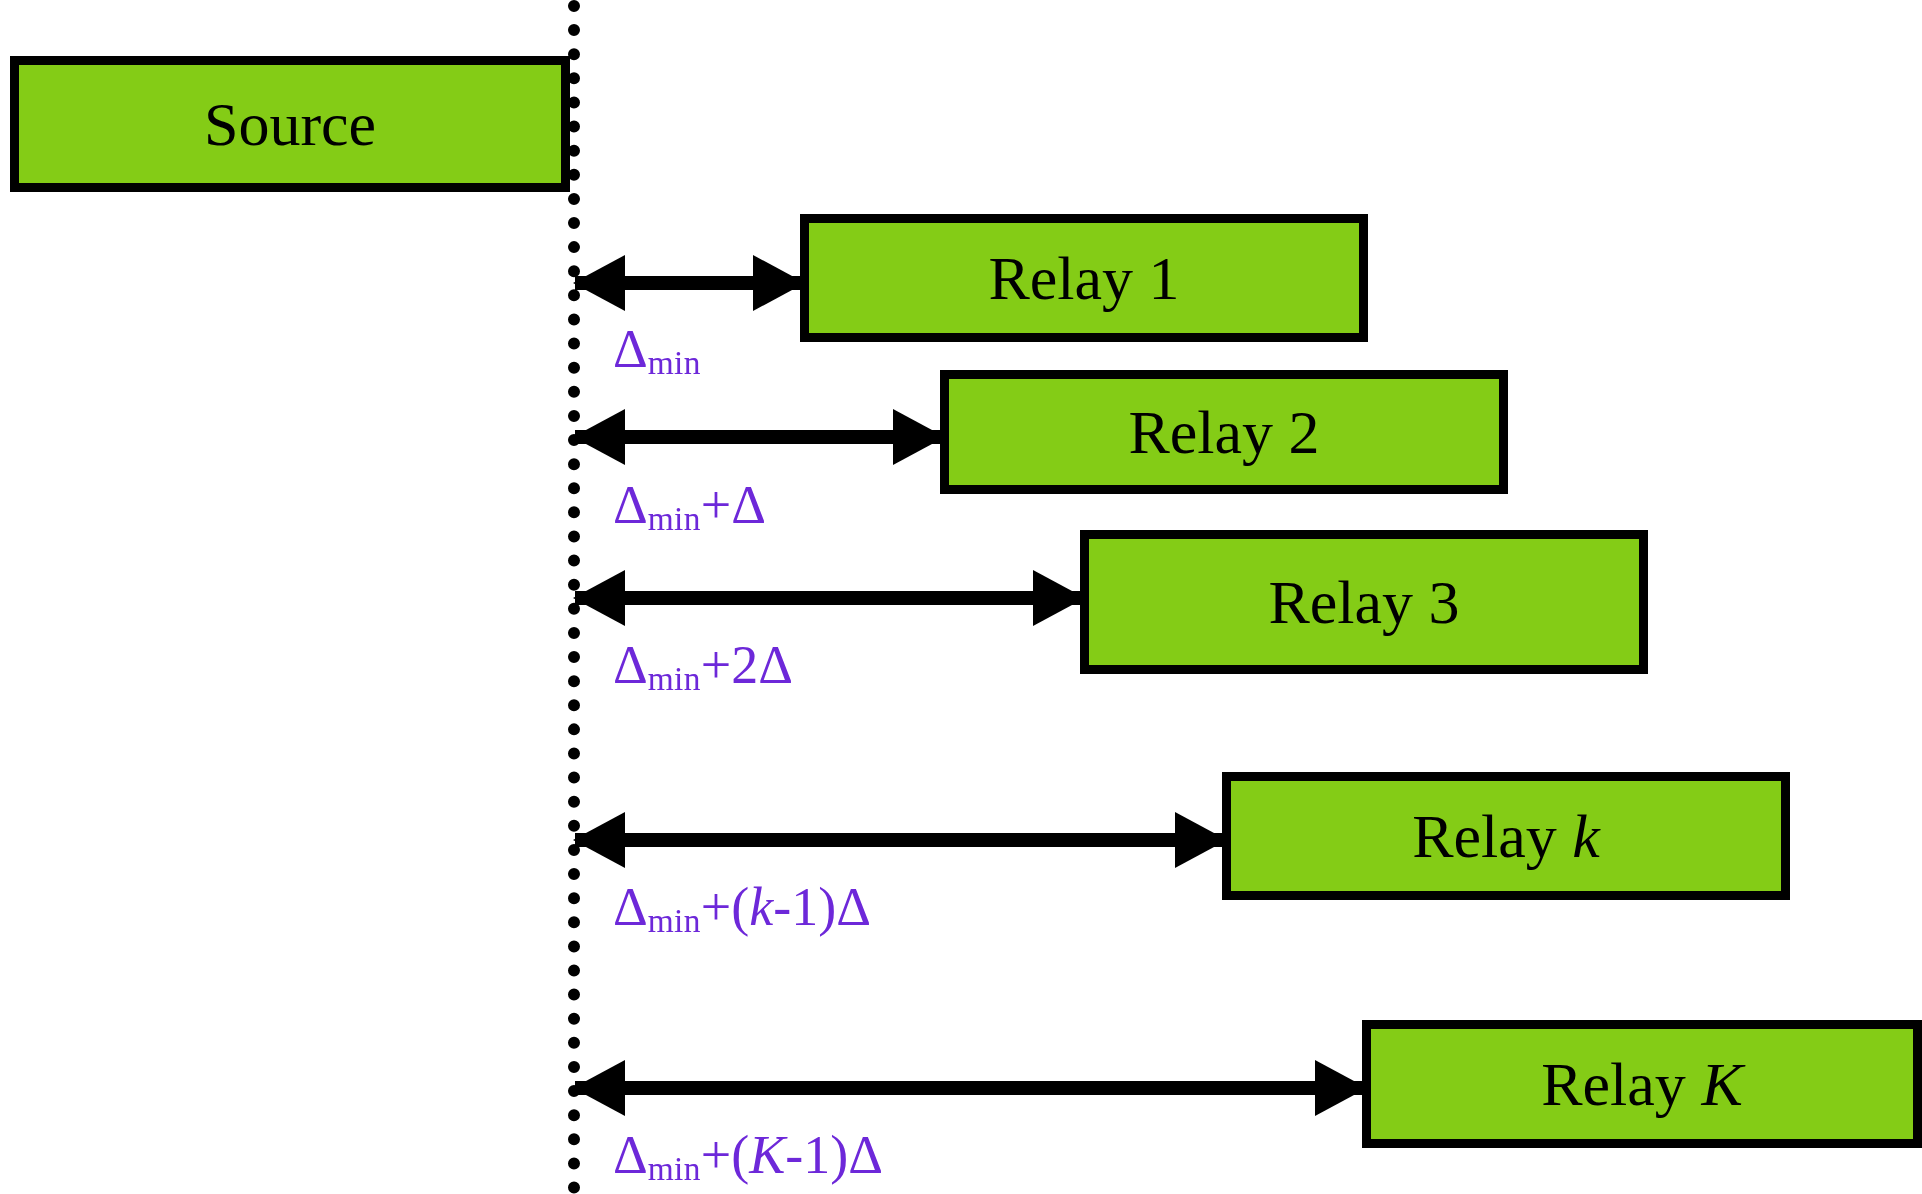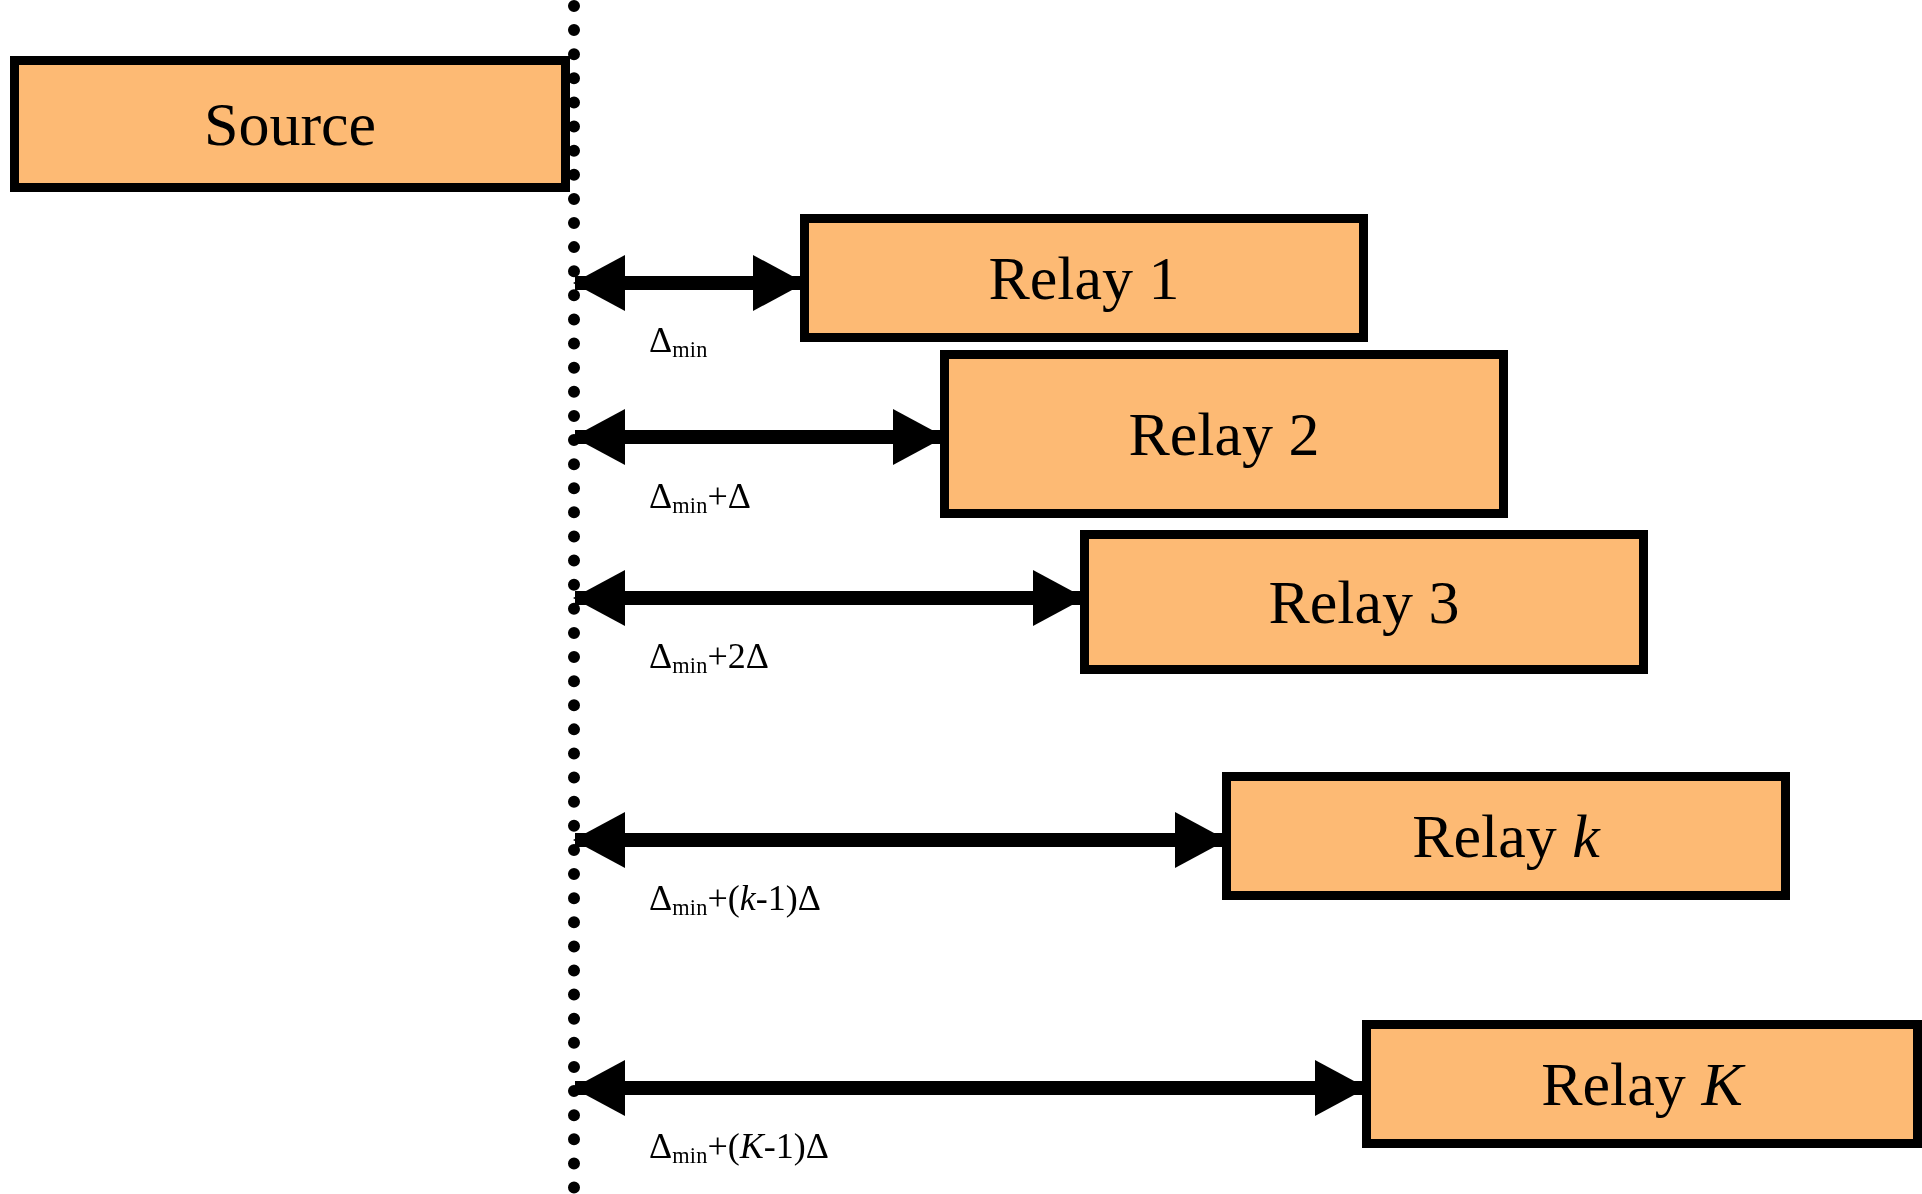--- a/index.html
+++ b/index.html
@@ -20,21 +20,21 @@
   .timeline {
     position: absolute;
     top: 0;
     bottom: 0;
     width: 0;
     border-left: 12px dotted #000000;
   }
   .node-box {
     position: absolute;
     box-sizing: border-box;
-    background: #fdba74;
+    background: #84cc16;
     border: 9px solid #000000;
     display: flex;
     align-items: center;
     justify-content: center;
   }
   .node-label {
     font-size: 62px;
     line-height: 1;
     color: #000000;
     white-space: nowrap;
@@ -68,25 +68,24 @@
   .arrow-head.left {
     left: -2px;
     border-right: 52px solid #000000;
   }
   .arrow-head.right {
     right: -2px;
     border-left: 52px solid #000000;
   }
   .delta-label {
     position: absolute;
-    font-size: 36px;
+    font-size: 54px;
     line-height: 1;
-    color: #000000;
+    color: #6d28d9;
     white-space: nowrap;
-    margin-left: 36px;
   }
   .delta-label .sub {
     font-size: 0.62em;
     vertical-align: baseline;
     position: relative;
     top: 0.22em;
     letter-spacing: 0.01em;
   }
   .delta-label .ital {
     font-style: italic;
@@ -110,21 +109,21 @@
   </div>
   <div class="arrow-row" style="left:575px; width:228px; top:283px;">
     <div class="arrow-shaft"></div>
     <div class="arrow-head left"></div>
     <div class="arrow-head right"></div>
   </div>
   <div class="delta-label" style="left:613px; top:322px;">
     <span>Δ</span><span class="sub">min</span><span></span><span class="ital"></span><span></span>
   </div>
 
-  <div class="node-box" style="left:940px; top:350px; width:568px; height:168px;">
+  <div class="node-box" style="left:940px; top:370px; width:568px; height:124px;">
     <span class="node-label">
       <span>Relay</span>&nbsp;<span>2</span>
     </span>
   </div>
   <div class="arrow-row" style="left:575px; width:368px; top:437px;">
     <div class="arrow-shaft"></div>
     <div class="arrow-head left"></div>
     <div class="arrow-head right"></div>
   </div>
   <div class="delta-label" style="left:613px; top:478px;">

